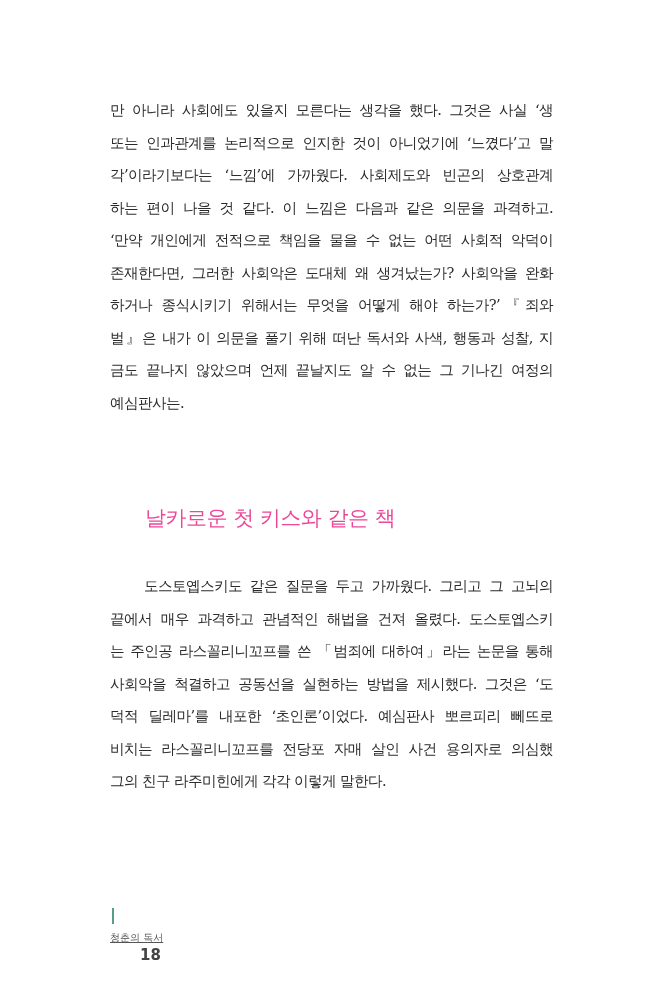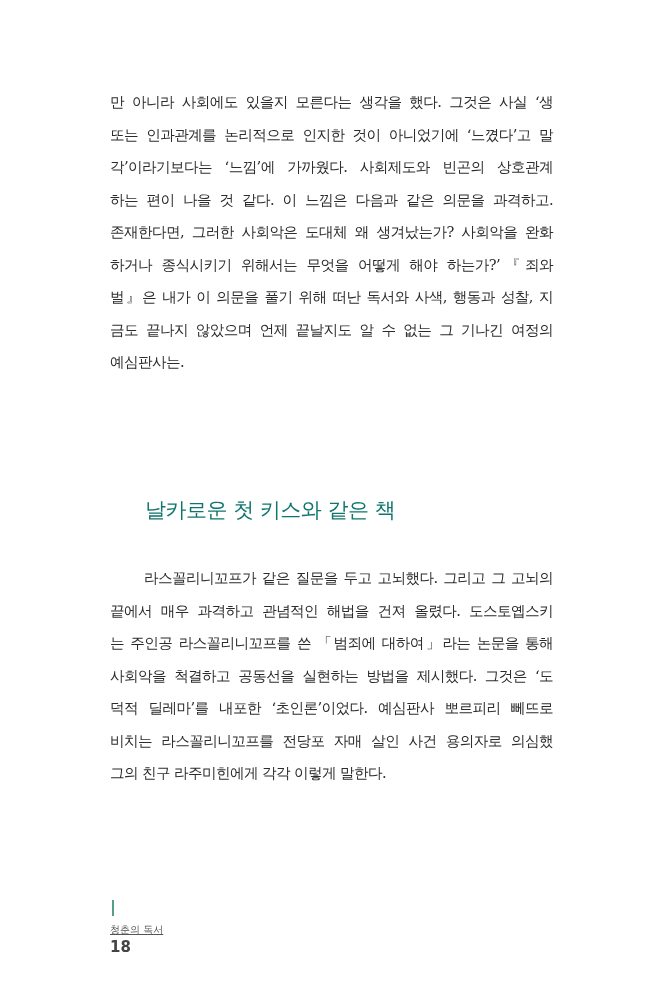--- a/index.html
+++ b/index.html
@@ -1,52 +1,53 @@
 <!DOCTYPE html>
 <html><head>
 <meta charset="utf-8">
 <style>
   html, body { margin:0; padding:0; background:#ffffff; }
   body { width:658px; height:995px; position:relative; overflow:hidden;
          font-family:"DejaVu Serif","Liberation Serif",serif; color:#2b2b2b; }
-  .page { position:absolute; left:0; top:0; width:658px; height:983px; }
+  .page { position:absolute; left:0; top:8px; width:658px; height:983px; }
   .body-text { position:absolute; left:110px; width:443px; font-size:14.6px; letter-spacing:-0.6px; }
   .line { height:32.5px; line-height:32.5px; white-space:nowrap; text-align:justify; text-align-last:justify; }
   .line.last { text-align-last:left; }
   .indent { padding-left:34px; }
   #para1 { top:86px; }
-  #heading { position:absolute; left:145px; top:496px; font-size:21px; color:#0f766e;
+  #heading { position:absolute; left:145px; top:496px; font-size:21px; color:#ec4899;
              letter-spacing:-0.5px; white-space:nowrap; }
   #para2 { top:562px; }
   .folio { position:absolute; left:110px; }
   .folio-bar { top:900px; width:1.5px; height:16px; background:#5a9c8c; left:112px; }
   .folio-title { top:923px; font-family:"DejaVu Sans","Liberation Sans",sans-serif; font-size:10px; color:#555;text-decoration:underline; }
-  .folio-num { top:938px; font-family:"DejaVu Sans","Liberation Sans",sans-serif; font-size:15px; font-weight:bold; color:#444; }
+  .folio-num { top:938px; font-family:"DejaVu Sans","Liberation Sans",sans-serif; font-size:15px; font-weight:bold; color:#444;margin-left:30px; }
 </style>
 </head>
 <body>
 
 <div class="page">
 
   <div id="para1" class="body-text">
     <div class="line">만 아니라 사회에도 있을지 모른다는 생각을 했다. 그것은 사실 ‘생</div>
     <div class="line">또는 인과관계를 논리적으로 인지한 것이 아니었기에 ‘느꼈다’고 말</div>
     <div class="line">각’이라기보다는 ‘느낌’에 가까웠다. 사회제도와 빈곤의 상호관계</div>
     <div class="line">하는 편이 나을 것 같다. 이 느낌은 다음과 같은 의문을 과격하고.</div>
+    <div class="line">‘만약 개인에게 전적으로 책임을 물을 수 없는 어떤 사회적 악덕이</div>
     <div class="line">존재한다면, 그러한 사회악은 도대체 왜 생겨났는가? 사회악을 완화</div>
     <div class="line">하거나 종식시키기 위해서는 무엇을 어떻게 해야 하는가?’『죄와</div>
     <div class="line">벌』은 내가 이 의문을 풀기 위해 떠난 독서와 사색, 행동과 성찰, 지</div>
     <div class="line">금도 끝나지 않았으며 언제 끝날지도 알 수 없는 그 기나긴 여정의</div>
     <div class="line last">예심판사는.</div>
   </div>
 
   <div id="heading">날카로운 첫 키스와 같은 책</div>
 
   <div id="para2" class="body-text">
-    <div class="line indent">라스꼴리니꼬프가 같은 질문을 두고 고뇌했다. 그리고 그 고뇌의</div>
+    <div class="line indent">도스토옙스키도 같은 질문을 두고 가까웠다. 그리고 그 고뇌의</div>
     <div class="line">끝에서 매우 과격하고 관념적인 해법을 건져 올렸다. 도스토옙스키</div>
     <div class="line">는 주인공 라스꼴리니꼬프를 쓴 「범죄에 대하여」라는 논문을 통해</div>
     <div class="line">사회악을 척결하고 공동선을 실현하는 방법을 제시했다. 그것은 ‘도</div>
     <div class="line">덕적 딜레마’를 내포한 ‘초인론’이었다. 예심판사 뽀르피리 뻬뜨로</div>
     <div class="line">비치는 라스꼴리니꼬프를 전당포 자매 살인 사건 용의자로 의심했</div>
     <div class="line last">그의 친구 라주미힌에게 각각 이렇게 말한다.</div>
   </div>
 
   <div class="folio folio-bar"></div>
   <div class="folio folio-title">청춘의 독서</div>

